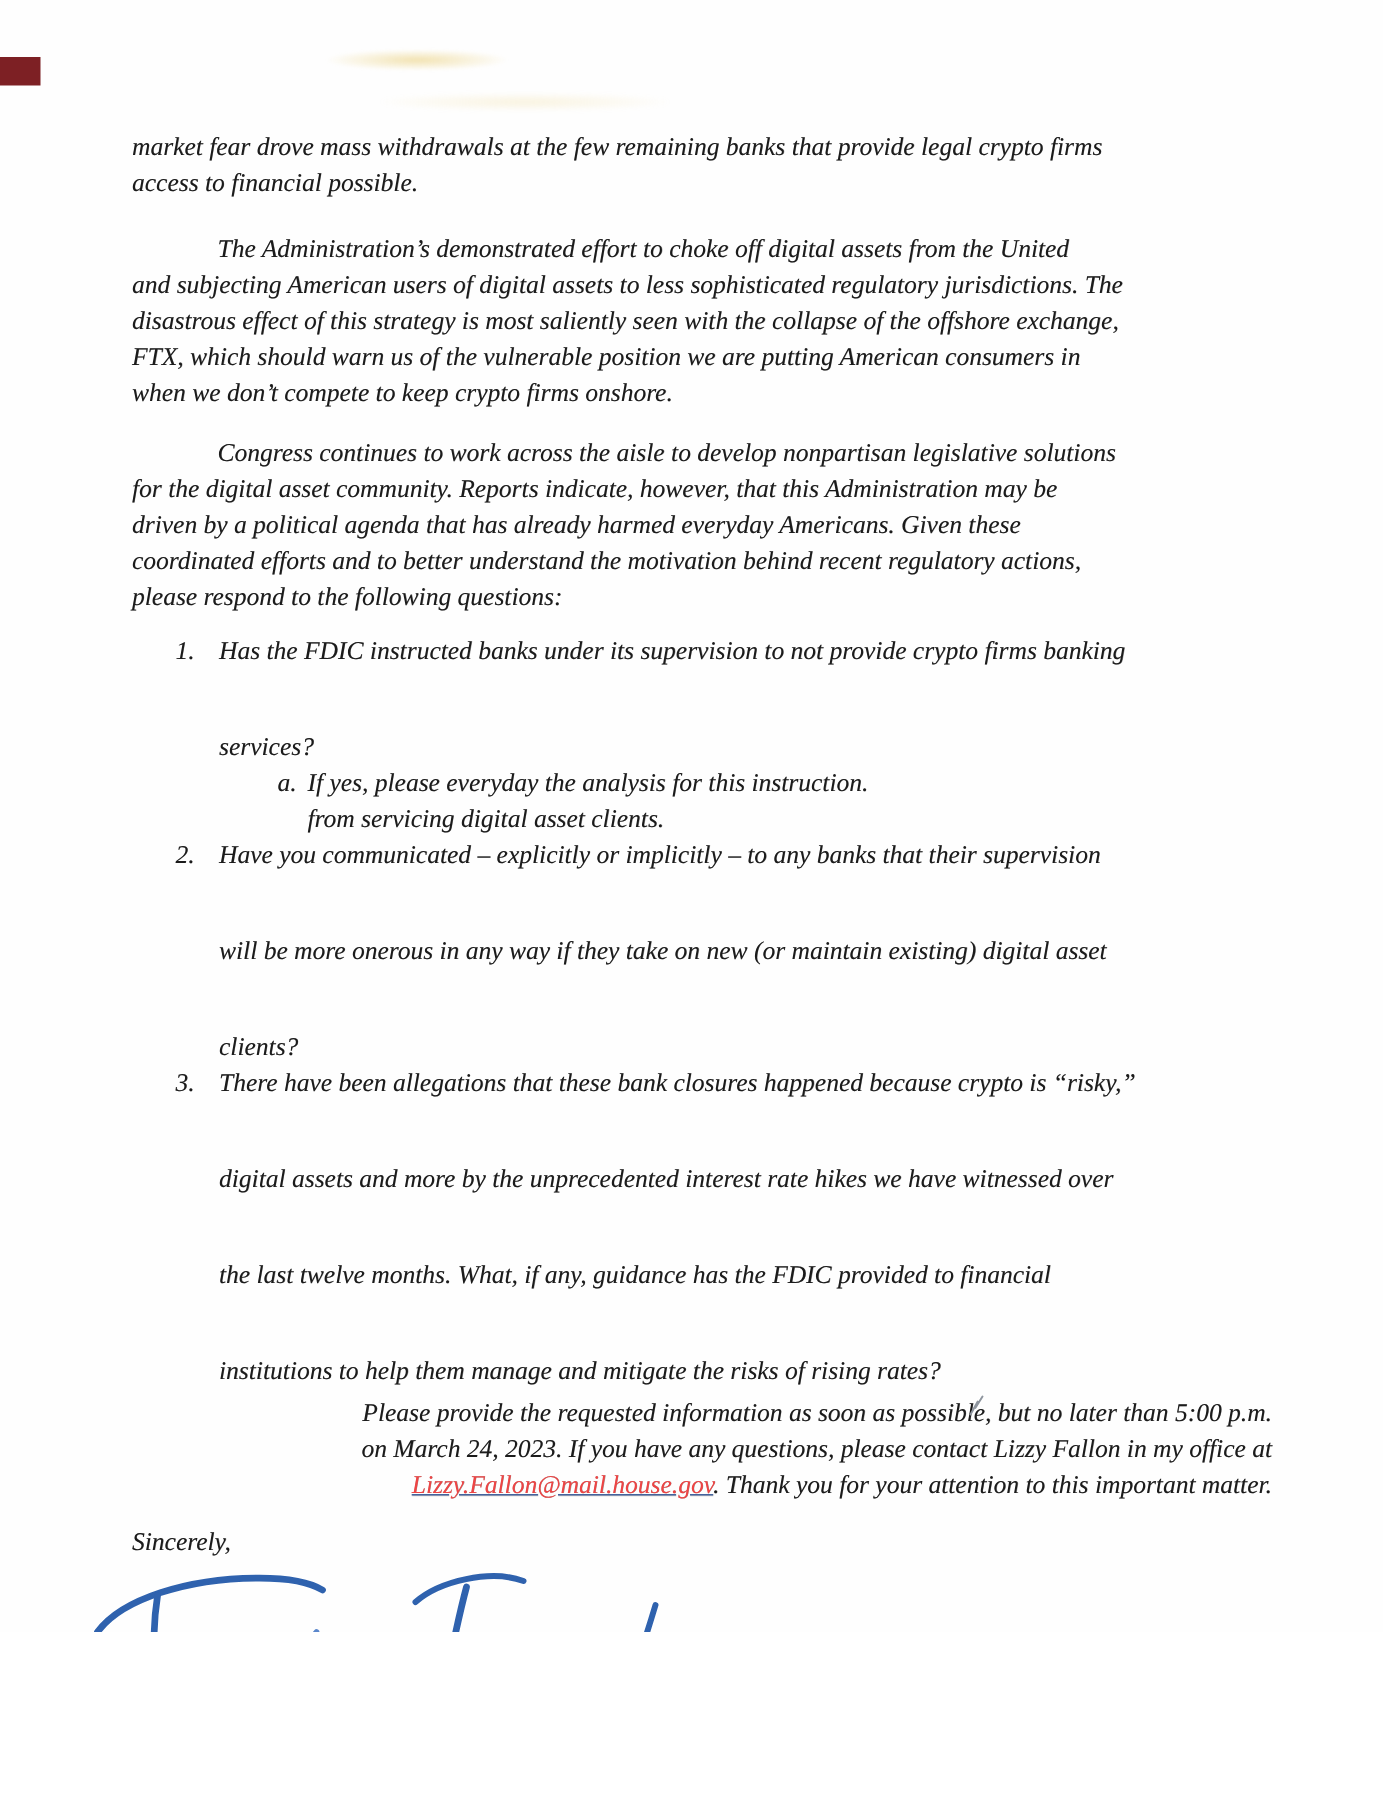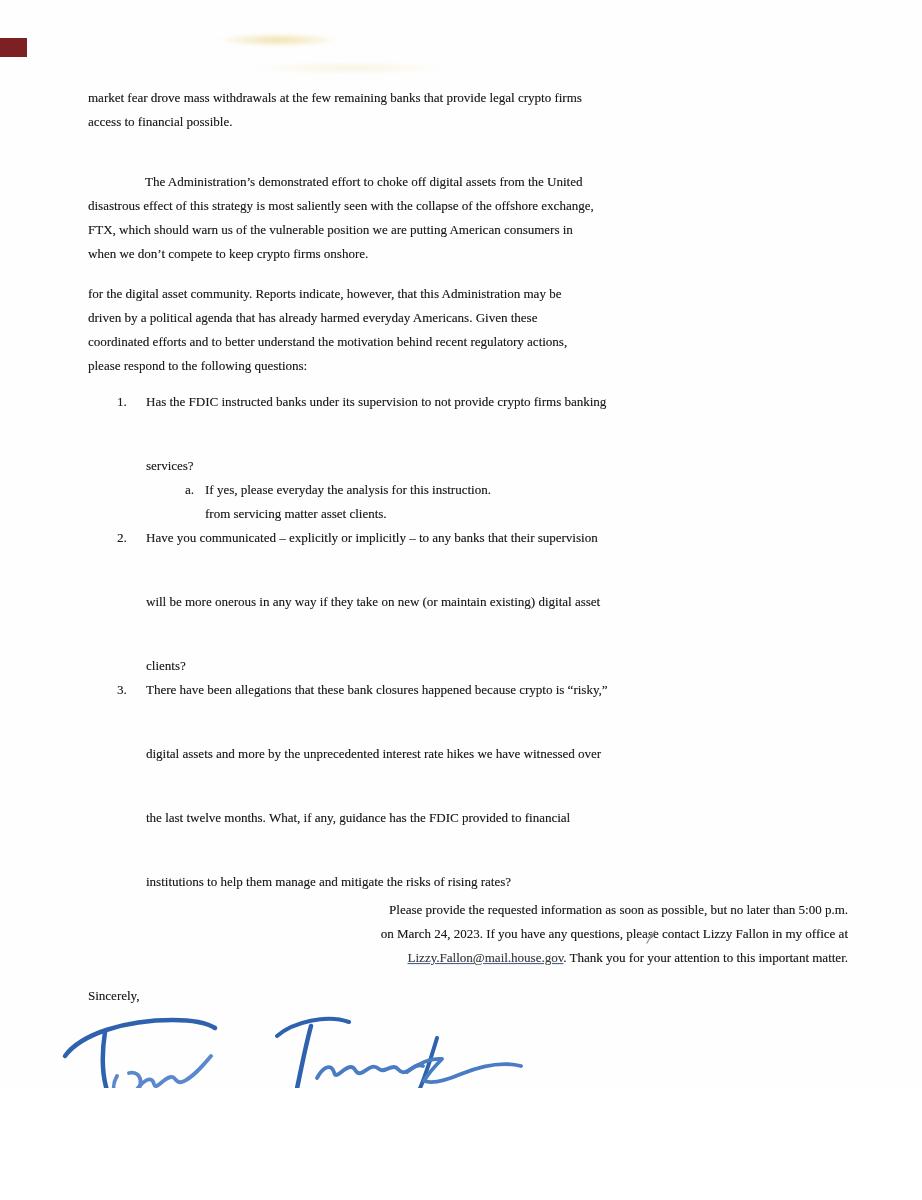--- a/index.html
+++ b/index.html
@@ -3,48 +3,49 @@
 <meta charset="utf-8">
 <style>
   html, body { margin: 0; padding: 0; background: #ffffff; }
   .page {
     position: relative;
     width: 922px;
     height: 1088px;
     background: #fefefe;
     overflow: hidden;
     font-family: "Liberation Serif", serif;
-    font-size: 13px;
+    font-size: 17px;
     line-height: 24px;
     color: #1b1b1b;
+    font-style: italic;
   }
   .content {
     position: absolute;
     left: 88px;
     top: 86px;
     width: 760px;
     text-shadow: 0.2px 0.2px 0.4px rgba(45,45,45,0.45);
   }
   .line { white-space: nowrap; }
   .indent { padding-left: 57px; }
-  .para2 { margin-top: 36px; }
+  .para2 { margin-top: 20px; }
   .para3 { margin-top: 16px; }
   .qlist { margin-top: 12px; }
   .closing { margin-top: 4px; text-align: right; }
   .valediction { margin-top: 14px; }
 
   .qline-first { padding-left: 29px; }
   .qline-cont { padding-left: 58px; margin-top: 40px; }
   .qnum { display: inline-block; width: 29px; }
   .sline-first { padding-left: 97px; }
   .sline-cont { padding-left: 117px; }
   .slet { display: inline-block; width: 20px; }
 
   .email {
-    color: #404040;
+    color: #ef4444;
     text-decoration: underline;
     text-decoration-color: #44639e;
   }
 
   .sig-wrap { margin-top: 2px; margin-left: -33px; height: 100px; }
   .name-block { margin-top: 2px; }
 
   .artifact-red {
     position: absolute;
     left: 0; top: 38px;
@@ -82,39 +83,41 @@
 
   <div class="content">
 
     <div>
       <div class="line">market fear drove mass withdrawals at the few remaining banks that provide legal crypto firms</div>
       <div class="line">access to financial possible.</div>
     </div>
 
     <div class="para2">
       <div class="line indent">The Administration’s demonstrated effort to choke off digital assets from the United</div>
+      <div class="line">and subjecting American users of digital assets to less sophisticated regulatory jurisdictions. The</div>
       <div class="line">disastrous effect of this strategy is most saliently seen with the collapse of the offshore exchange,</div>
       <div class="line">FTX, which should warn us of the vulnerable position we are putting American consumers in</div>
       <div class="line">when we don’t compete to keep crypto firms onshore.</div>
     </div>
 
     <div class="para3">
+      <div class="line indent">Congress continues to work across the aisle to develop nonpartisan legislative solutions</div>
       <div class="line">for the digital asset community. Reports indicate, however, that this Administration may be</div>
       <div class="line">driven by a political agenda that has already harmed everyday Americans. Given these</div>
       <div class="line">coordinated efforts and to better understand the motivation behind recent regulatory actions,</div>
       <div class="line">please respond to the following questions:</div>
     </div>
 
     <div class="qlist">
 
       <div>
         <div class="line qline-first"><span class="qnum">1.</span><span>Has the FDIC instructed banks under its supervision to not provide crypto firms banking</span></div>
         <div class="line qline-cont">services?</div>
         <div class="line sline-first"><span class="slet">a.</span><span>If yes, please everyday the analysis for this instruction.</span></div>
-        <div class="line sline-cont">from servicing matter asset clients.</div>
+        <div class="line sline-cont">from servicing digital asset clients.</div>
       </div>
 
       <div>
         <div class="line qline-first"><span class="qnum">2.</span><span>Have you communicated – explicitly or implicitly – to any banks that their supervision</span></div>
         <div class="line qline-cont">will be more onerous in any way if they take on new (or maintain existing) digital asset</div>
         <div class="line qline-cont">clients?</div>
       </div>
 
       <div>
         <div class="line qline-first"><span class="qnum">3.</span><span>There have been allegations that these bank closures happened because crypto is “risky,”</span></div>

